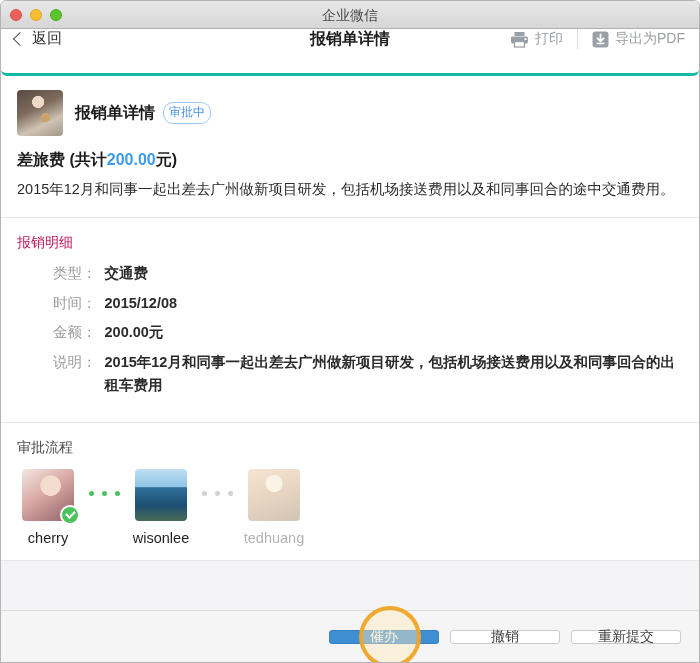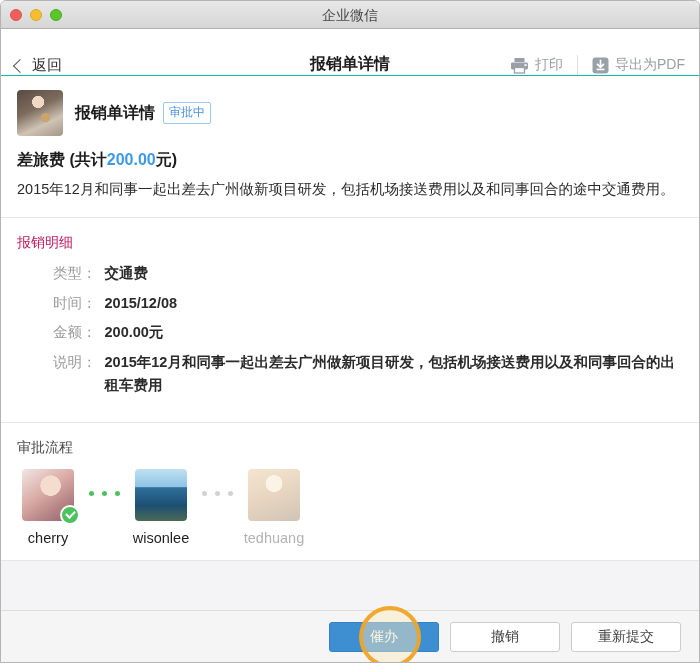--- a/index.html
+++ b/index.html
@@ -59,23 +59,24 @@
     line-height: 28px;
     pointer-events: none;
   }
 
   
   .toolbar {
     position: relative;
     height: 47px;
     flex: 0 0 47px;
     background: #ffffff;
-    border-bottom: 1px solid #14b8a6;
-    display: flex;
-    align-items: flex-end;
+    border-bottom: 3px solid #14b8a6;
+    display: flex;
+    align-items: flex-start;
+    border-radius: 6px;
   }
   .back-btn {
     display: flex;
     align-items: center;
     gap: 7px;
     padding-left: 14px;
     cursor: pointer;
   }
   .chev {
     width: 10px; height: 10px;
@@ -152,21 +153,21 @@
     font-weight: bold;
     color: #1c1c1c;
   }
   .badge {
     display: inline-block;
     margin-left: 8px;
     padding: 1px 5px 2px 5px;
     font-size: 12px;
     color: #4a90e2;
     border: 1px solid #9ec7f0;
-    border-radius: 2px;
+    border-radius: 10px;
     vertical-align: 2px;
     font-weight: normal;
   }
 
   .sec-body { padding: 14px 16px 16px 16px; }
   .trip-title {
     font-size: 16px;
     font-weight: bold;
     color: #1c1c1c;
     margin-bottom: 7px;
@@ -276,21 +277,21 @@
     background: #f5f5f5;
     border-top: 1px solid #dcdcdc;
     display: flex;
     align-items: center;
     justify-content: flex-end;
     gap: 11px;
     padding-right: 18px;
     position: relative;
   }
   .btn {
-    height: 30px;
+    height: 14px;
     min-width: 110px;
     border-radius: 3px;
     font-size: 14px;
     display: flex;
     align-items: center;
     justify-content: center;
     cursor: pointer;
     user-select: none;
   }
   .btn.primary {

